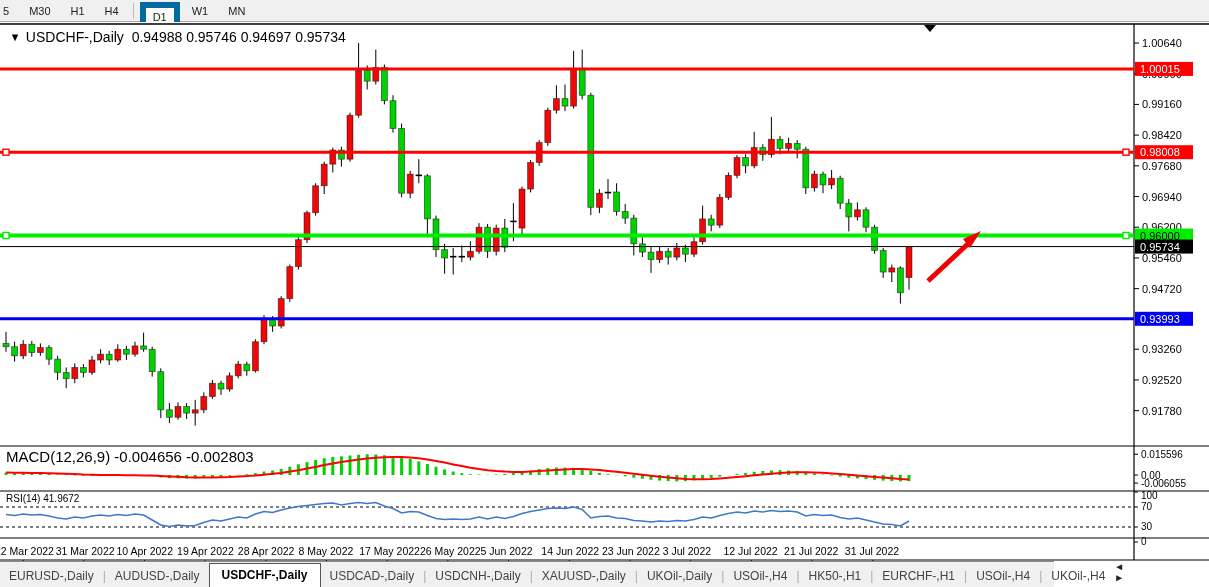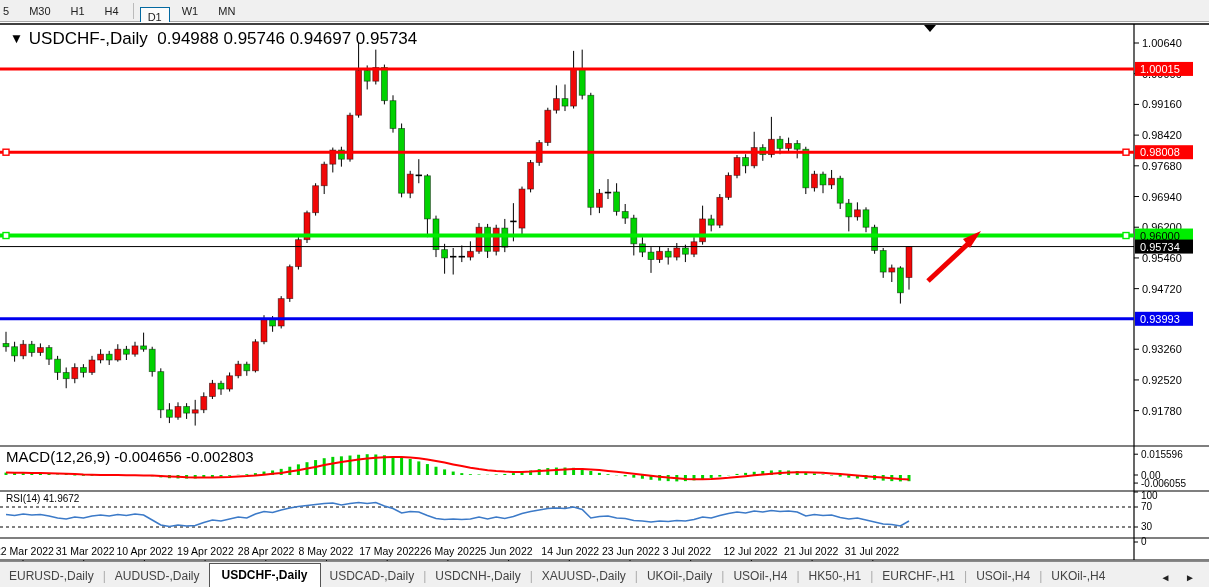--- a/index.html
+++ b/index.html
@@ -2,32 +2,32 @@
 <html><head>
 <meta charset="utf-8">
 <style>
   html,body{margin:0;padding:0;background:#fff;}
   #app{position:relative;width:1209px;height:587px;font-family:"Liberation Sans",sans-serif;
        background:#fff;overflow:hidden;user-select:none;}
   
   #toolbar{position:absolute;left:0;top:0;width:1209px;height:21px;background:#f0f0f0;
            border-bottom:1px solid #a8a8a8;display:flex;align-items:center;font-size:11px;color:#222;}
   .tf-btn{padding:2px 7px;margin:0 2px;border:1px solid transparent;line-height:14px;cursor:default;}
-  .tf-btn.active{background:#fbfbfb;border:1px solid #0369a1;margin-top:12px;}
+  .tf-btn.active{background:#fbfbfb;border:6px solid #0369a1;margin-top:12px;}
   .tf-sep{width:1px;height:16px;background:#bbb;margin:0 4px;}
   
   #chartwrap{position:absolute;left:0;top:22px;width:1209px;height:539px;background:#fff;}
   #chart-svg{position:absolute;left:0;top:0;}
-  .ovl{position:absolute;font-size:17px;color:#000;white-space:nowrap;}
+  .ovl{position:absolute;font-size:14px;color:#000;white-space:nowrap;}
   #title-ovl{left:8px;top:7px;}
   #macd-ovl{left:6px;top:426px;font-size:15px;}
   #rsi-ovl{left:6px;top:471px;font-size:10px;}
   .tri{display:inline-block;transform:scale(.8);margin-right:4px;}
   
-  #tabbar{position:absolute;left:0;top:561px;width:1209px;height:26px;background:#f0f0f0;
+  #tabbar{position:absolute;left:0;top:561px;width:1054px;height:26px;background:#f0f0f0;
           border-top:1px solid #8a8a8a;display:flex;align-items:flex-end;font-size:12px;color:#444;}
   .tab{padding:4px 9px 5px 9px;cursor:default;white-space:nowrap;}
   .tab.active{background:#fff;border:1px solid #555;border-bottom:none;font-weight:bold;color:#000;
               padding:4px 12px 6px 12px;margin-bottom:0;}
   .tabsep{color:#aaa;padding-bottom:5px;}
   #tab-arrows{margin-left:auto;margin-right:8px;padding-bottom:5px;color:#222;font-size:10px;letter-spacing:6px;}
 </style>
 </head>
 <body>
 

